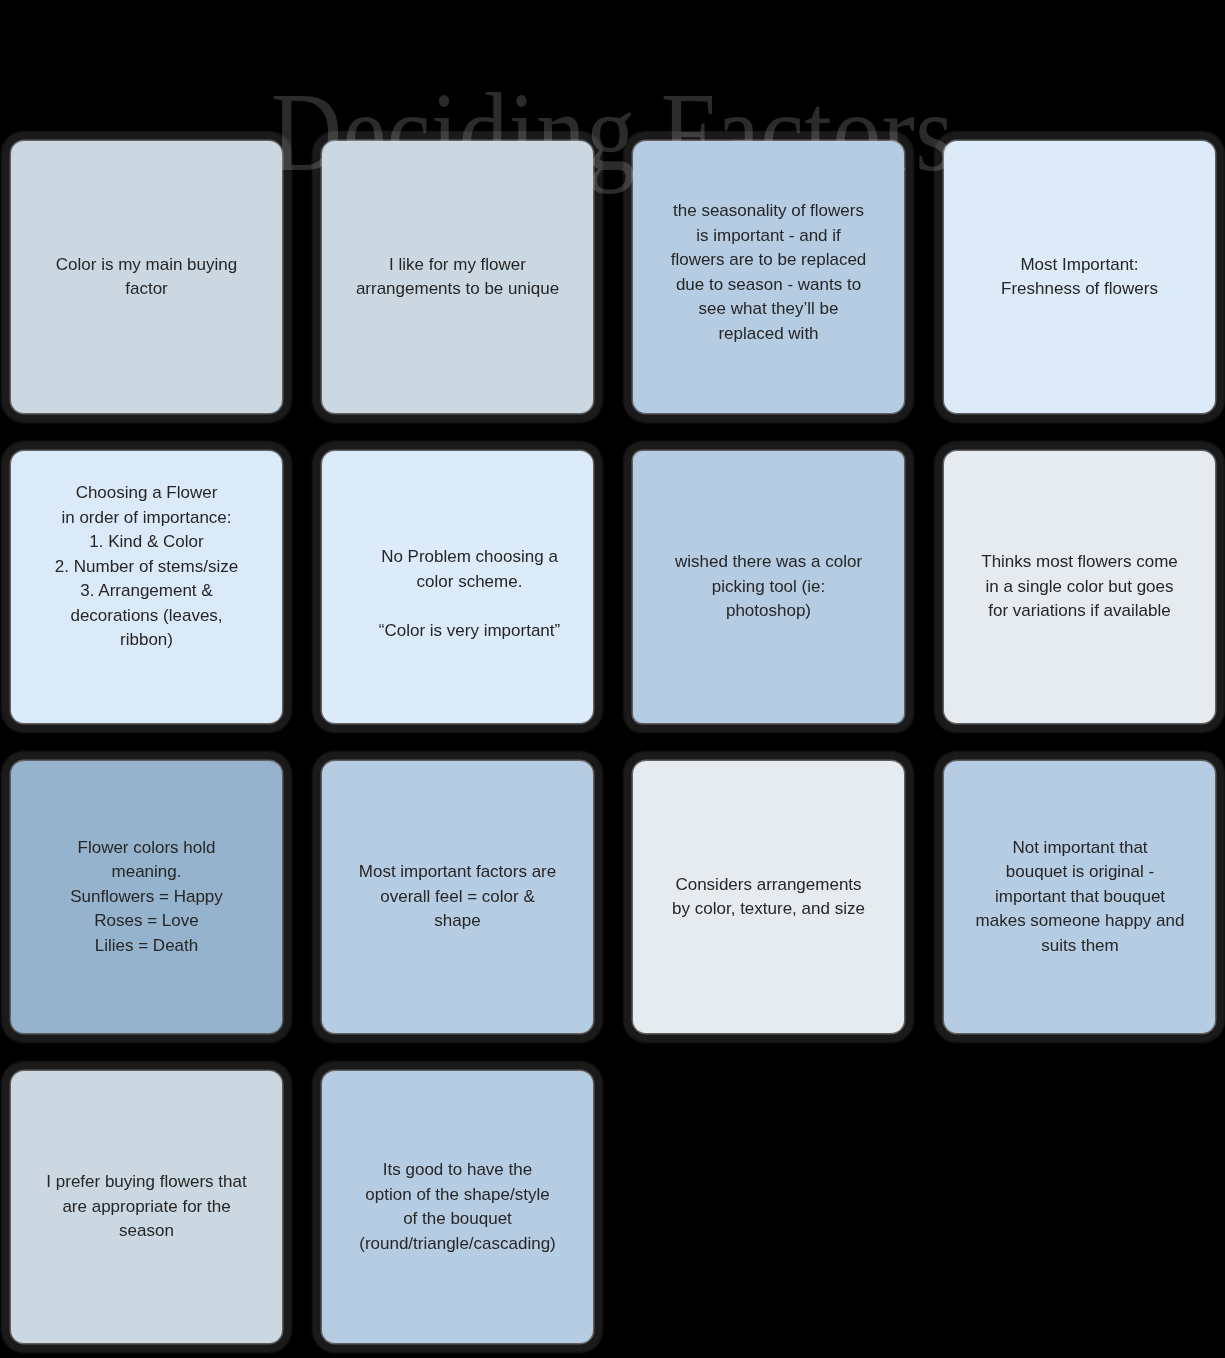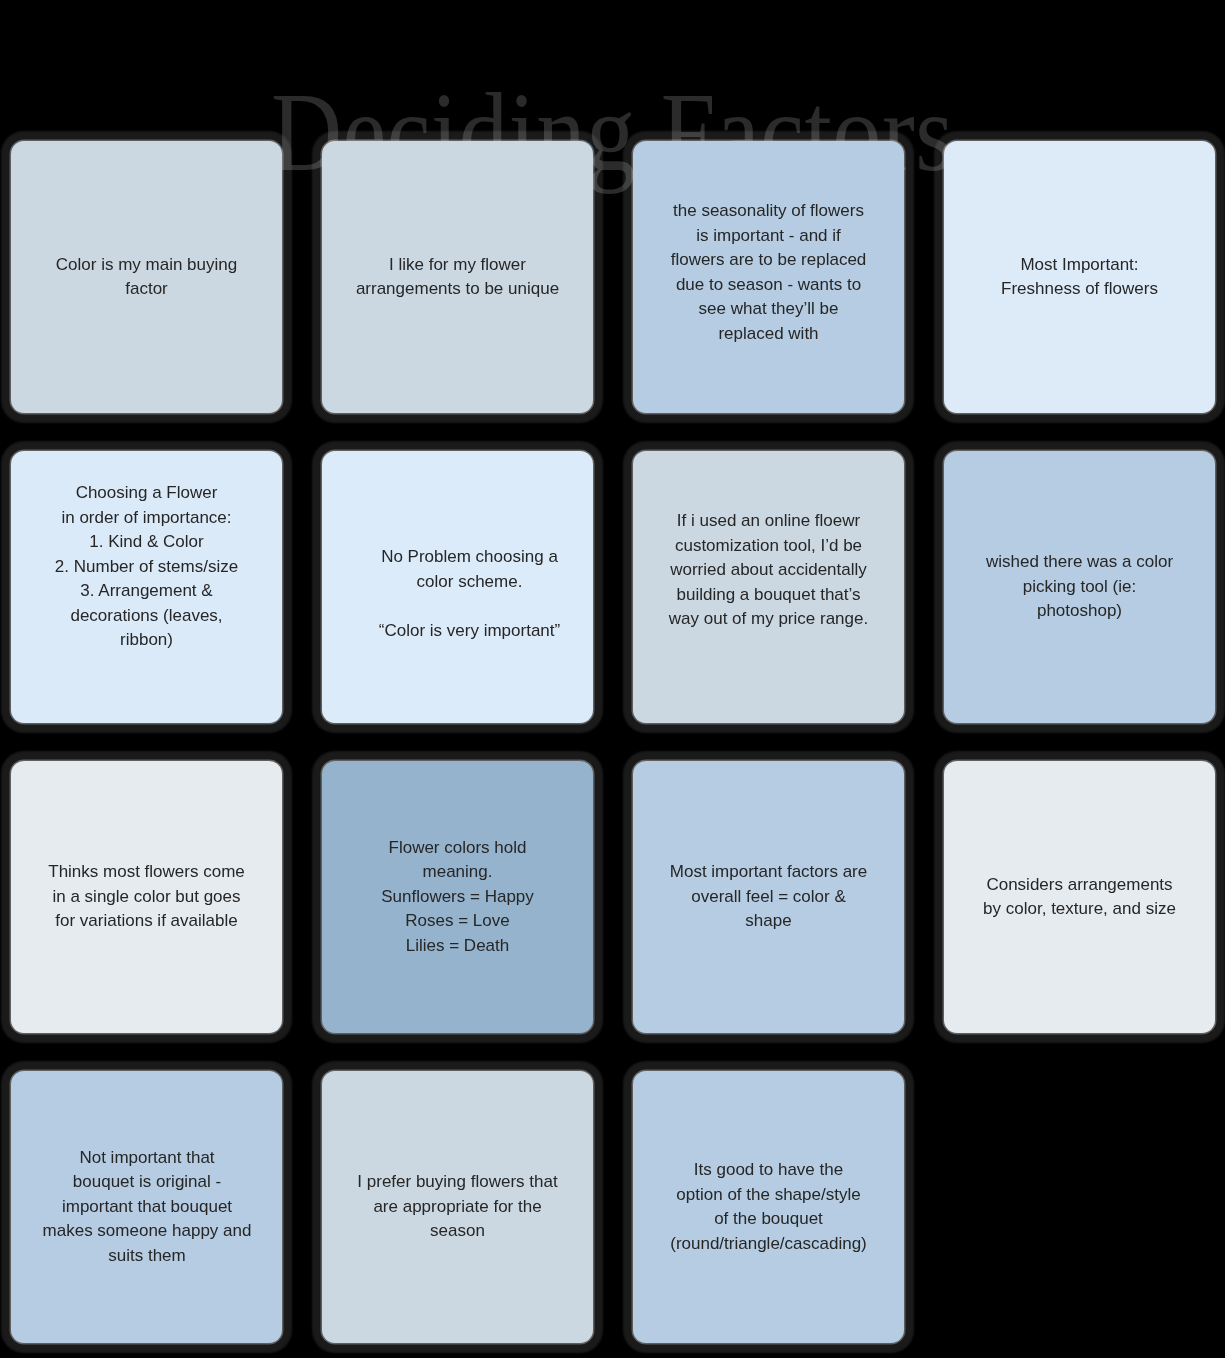--- a/index.html
+++ b/index.html
@@ -112,28 +112,21 @@
 3. Arrangement &amp;
 decorations (leaves,
 ribbon)</div>
     </div>
     <div class="card valign-mid" style="background: rgb(220, 235, 250); padding-left: 38px;">
       <div class="card-text">No Problem choosing a
 color scheme.
 
 “Color is very important”</div>
     </div>
-    <div class="card valign-upper" style="background: rgb(203, 216, 226);">
-      <div class="card-text">If i used an online floewr
-customization tool, I’d be
-worried about accidentally
-building a bouquet that’s
-way out of my price range.</div>
-    </div>
-    <div class="card valign-center" style="background: rgb(181, 204, 226);">
+    <div class="card valign-center" style="background: rgb(181, 204, 226); border-radius: 9px;">
       <div class="card-text">wished there was a color
 picking tool (ie:
 photoshop)</div>
     </div>
     <div class="card valign-center" style="background: rgb(230, 235, 239);">
       <div class="card-text">Thinks most flowers come
 in a single color but goes
 for variations if available</div>
     </div>
     <div class="card valign-center" style="background: rgb(149, 179, 204);">

